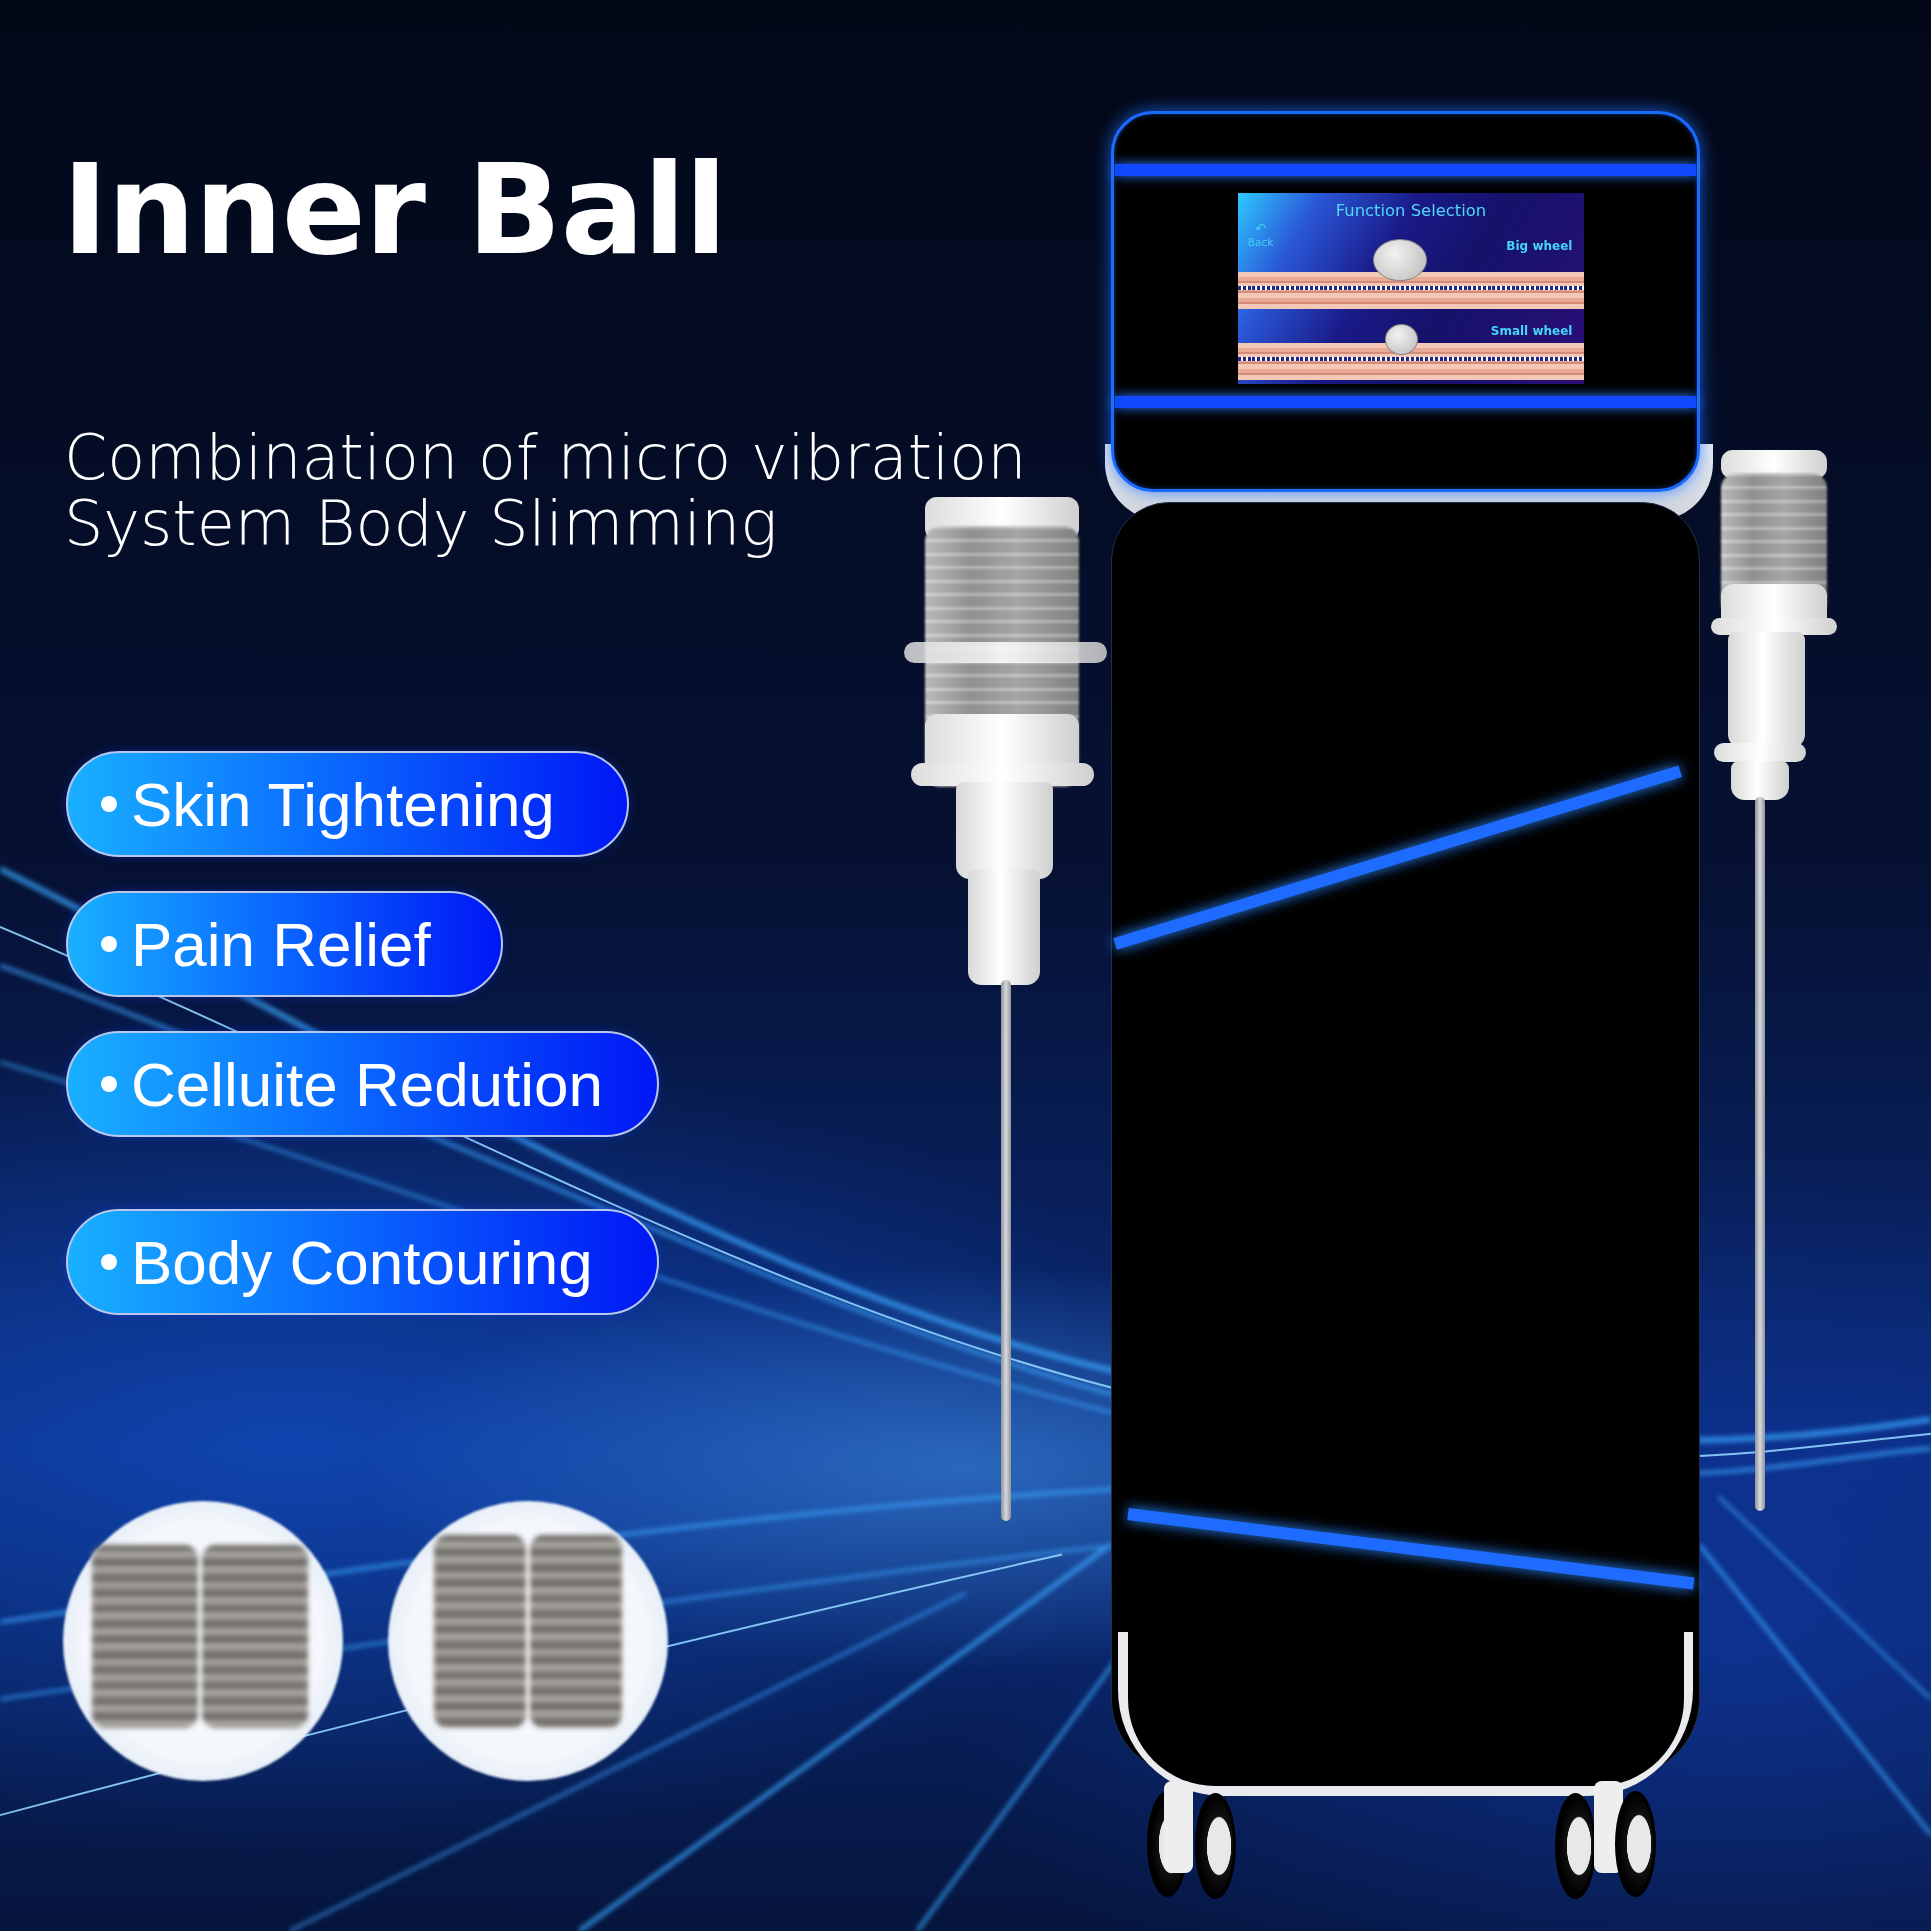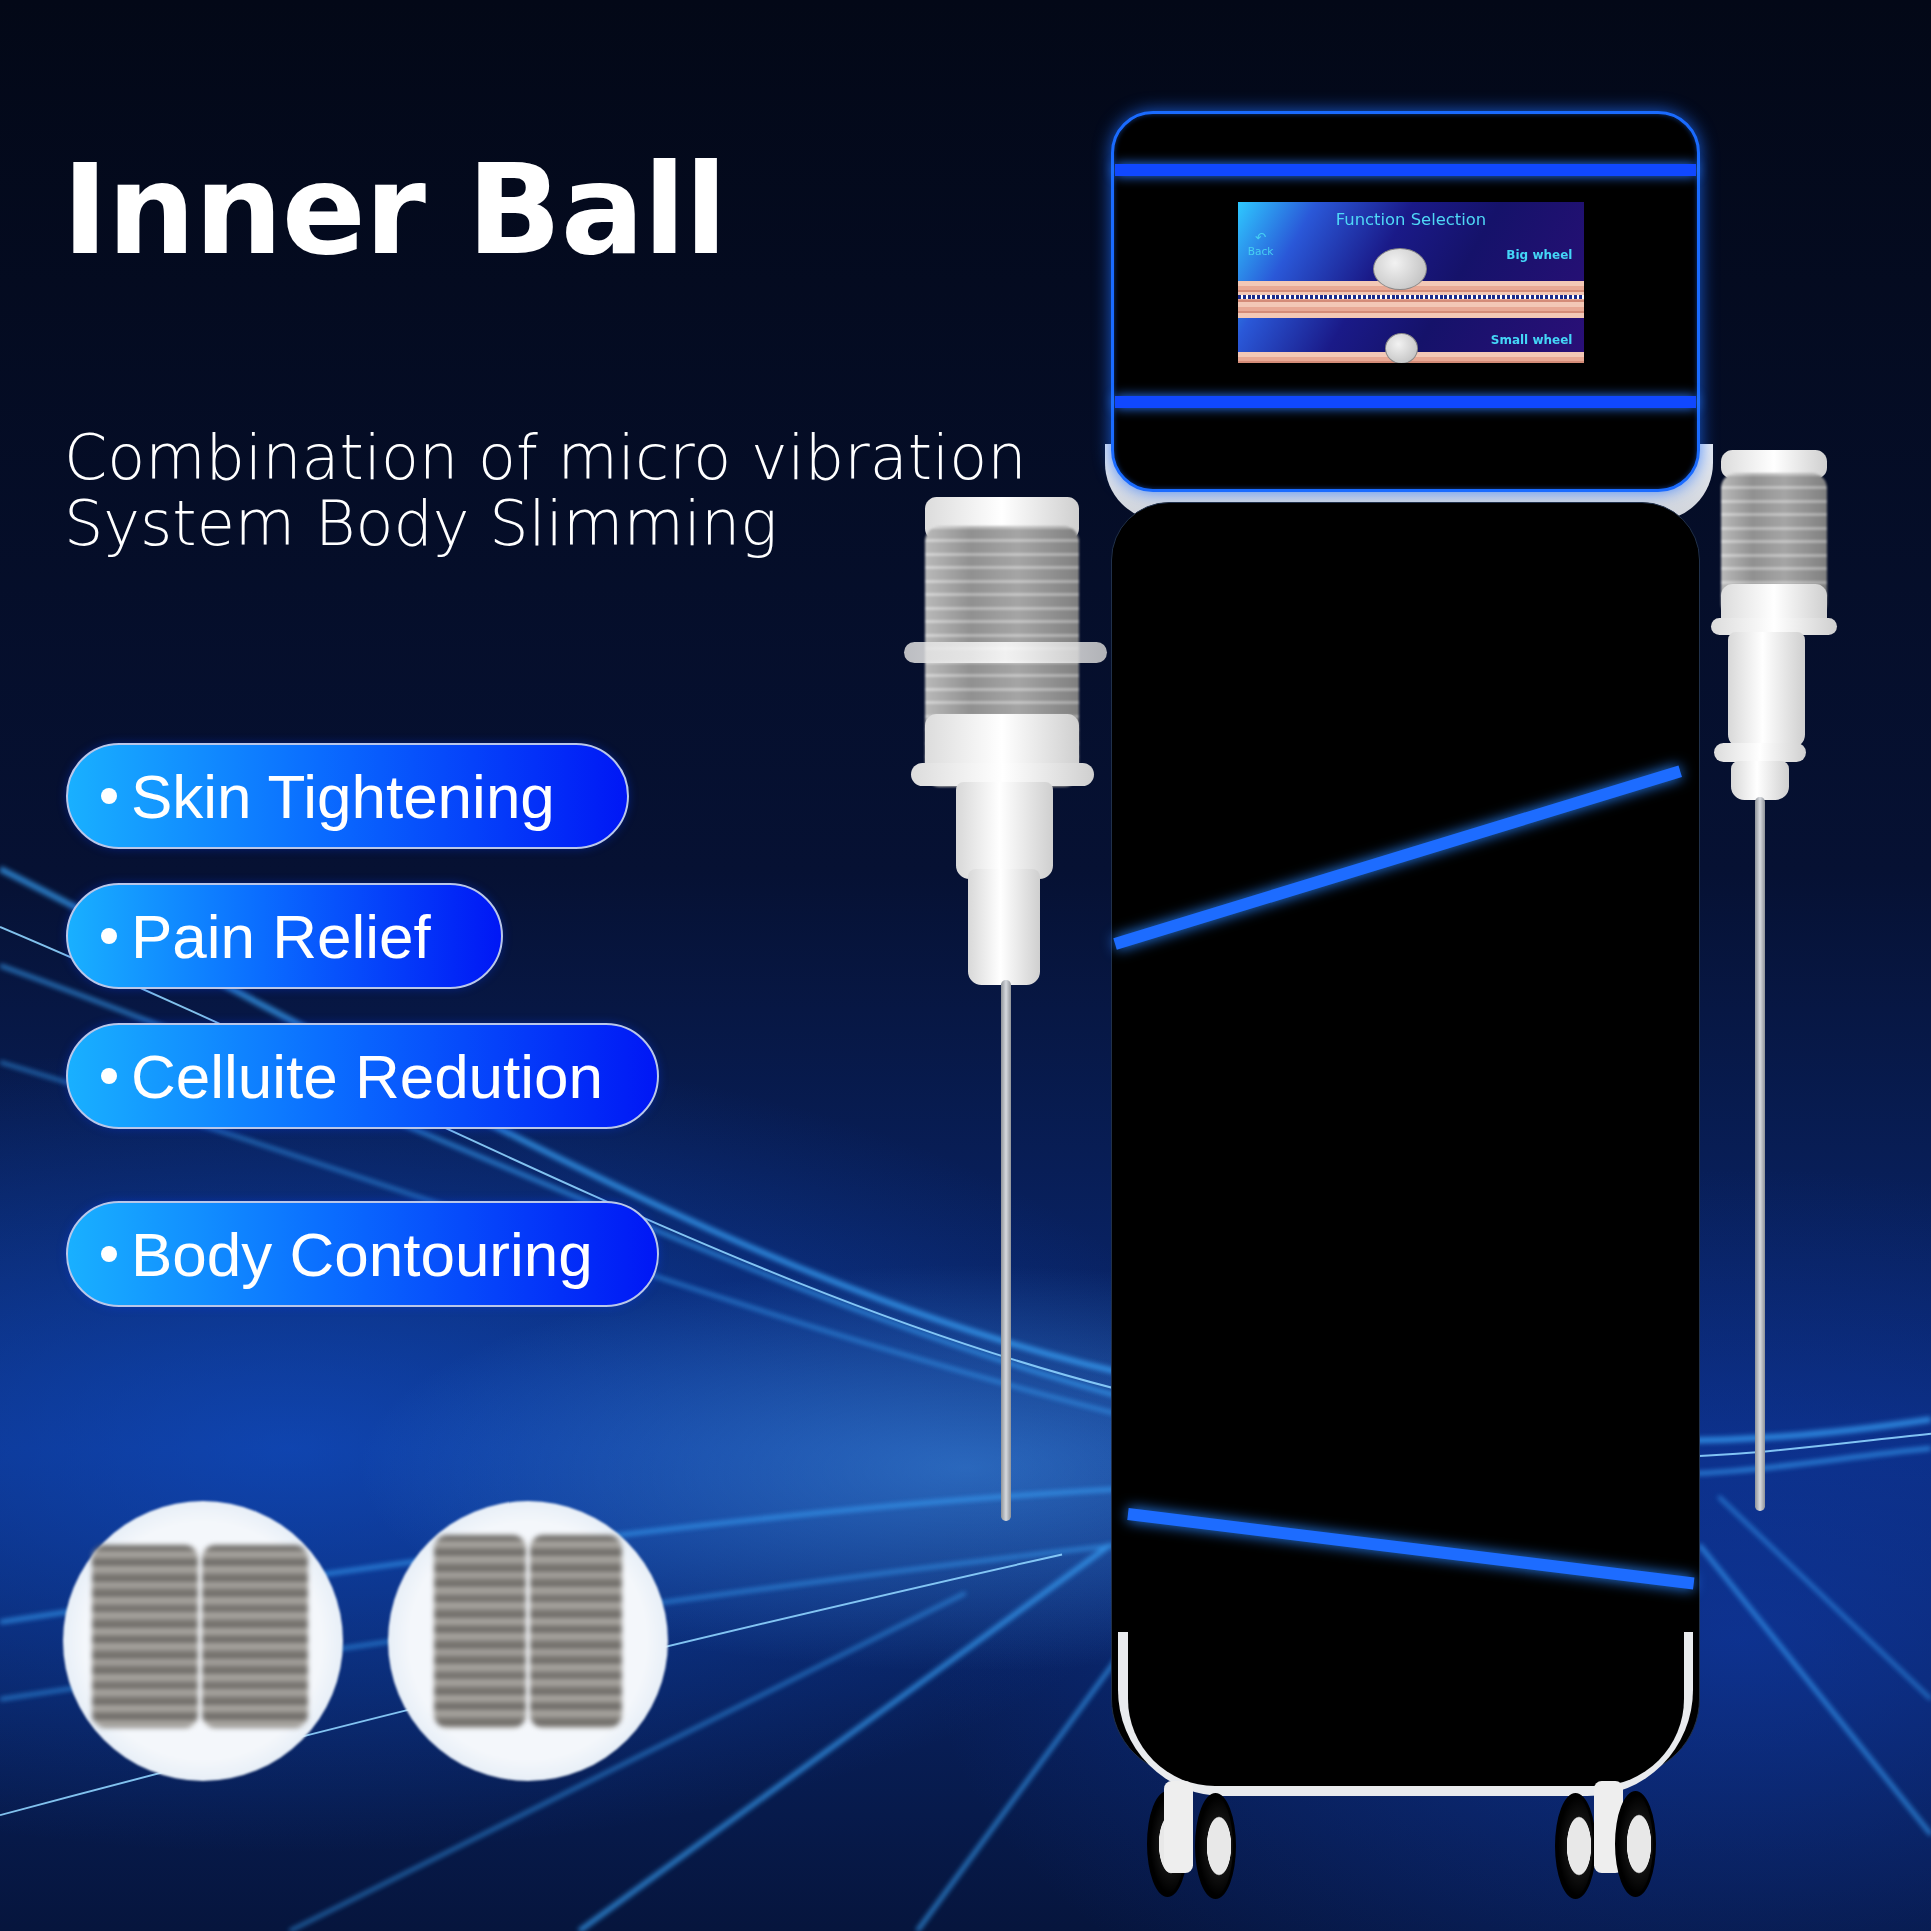--- a/index.html
+++ b/index.html
@@ -30,20 +30,21 @@
       color: #fff; font-family: "DejaVu Sans", sans-serif;
       font-weight: 300; font-size: 62px; line-height: 66px;
     }
     .pill {
       position: absolute; left: 66px; height: 106px;
       border-radius: 53px; border: 2.9px solid #b9c7ea;
       background: linear-gradient(90deg, #19b0ff 0%, #0a6cff 45%, #0017f5 100%);
       display: flex; align-items: center; padding-left: 33px;
       color: #fff; font-size: 62px;
       box-shadow: 0 0 9.7px rgba(0,60,255,0.35);
+      margin-top: 8px;
     }
     .pill .dot {
       width: 16.4px; height: 16.4px; border-radius: 50%;
       background: #fff; margin-right: 13.5px;
     }
 
     .circle {
       position: absolute; width: 280px; height: 280px; border-radius: 50%;
       background: radial-gradient(circle, #f4f7fb 60%, #e6eef7 72%, rgba(230,238,247,0) 78%);
       filter: blur(1px);
@@ -65,21 +66,21 @@
     .head-white {
       position: absolute; left: 3.9px; top: 338px; width: 608px; height: 77px;
       background: linear-gradient(180deg, #eceef2, #cfd3da);
       border-radius: 0 0 58px 58px;
     }
     .band {
       position: absolute; height: 11.6px; background: #1048ff;
       box-shadow: 0 0 11.6px #2b7bff;
     }
     .screen {
-      position: absolute; left: 1238px; top: 202px; width: 346px; height: 161px;
+      position: absolute; left: 1238px; top: 193px; width: 346px; height: 191px;
       background: linear-gradient(120deg, #2ec9ff 0%, #2a58d8 18%, #1a1a88 40%, #15126a 60%, #2b0f78 100%);
       overflow: hidden;
     }
     .screen-title {
       position: absolute; top: 7.7px; left: 0; right: 0; text-align: center;
       color: #4fd8f6; font-size: 16.4px; font-family: "DejaVu Sans", sans-serif;
     }
     .screen-back {
       position: absolute; left: 9.7px; top: 29px; color: #47d1f2;
       font-size: 10.6px; text-align: center; font-family: "DejaVu Sans", sans-serif;

